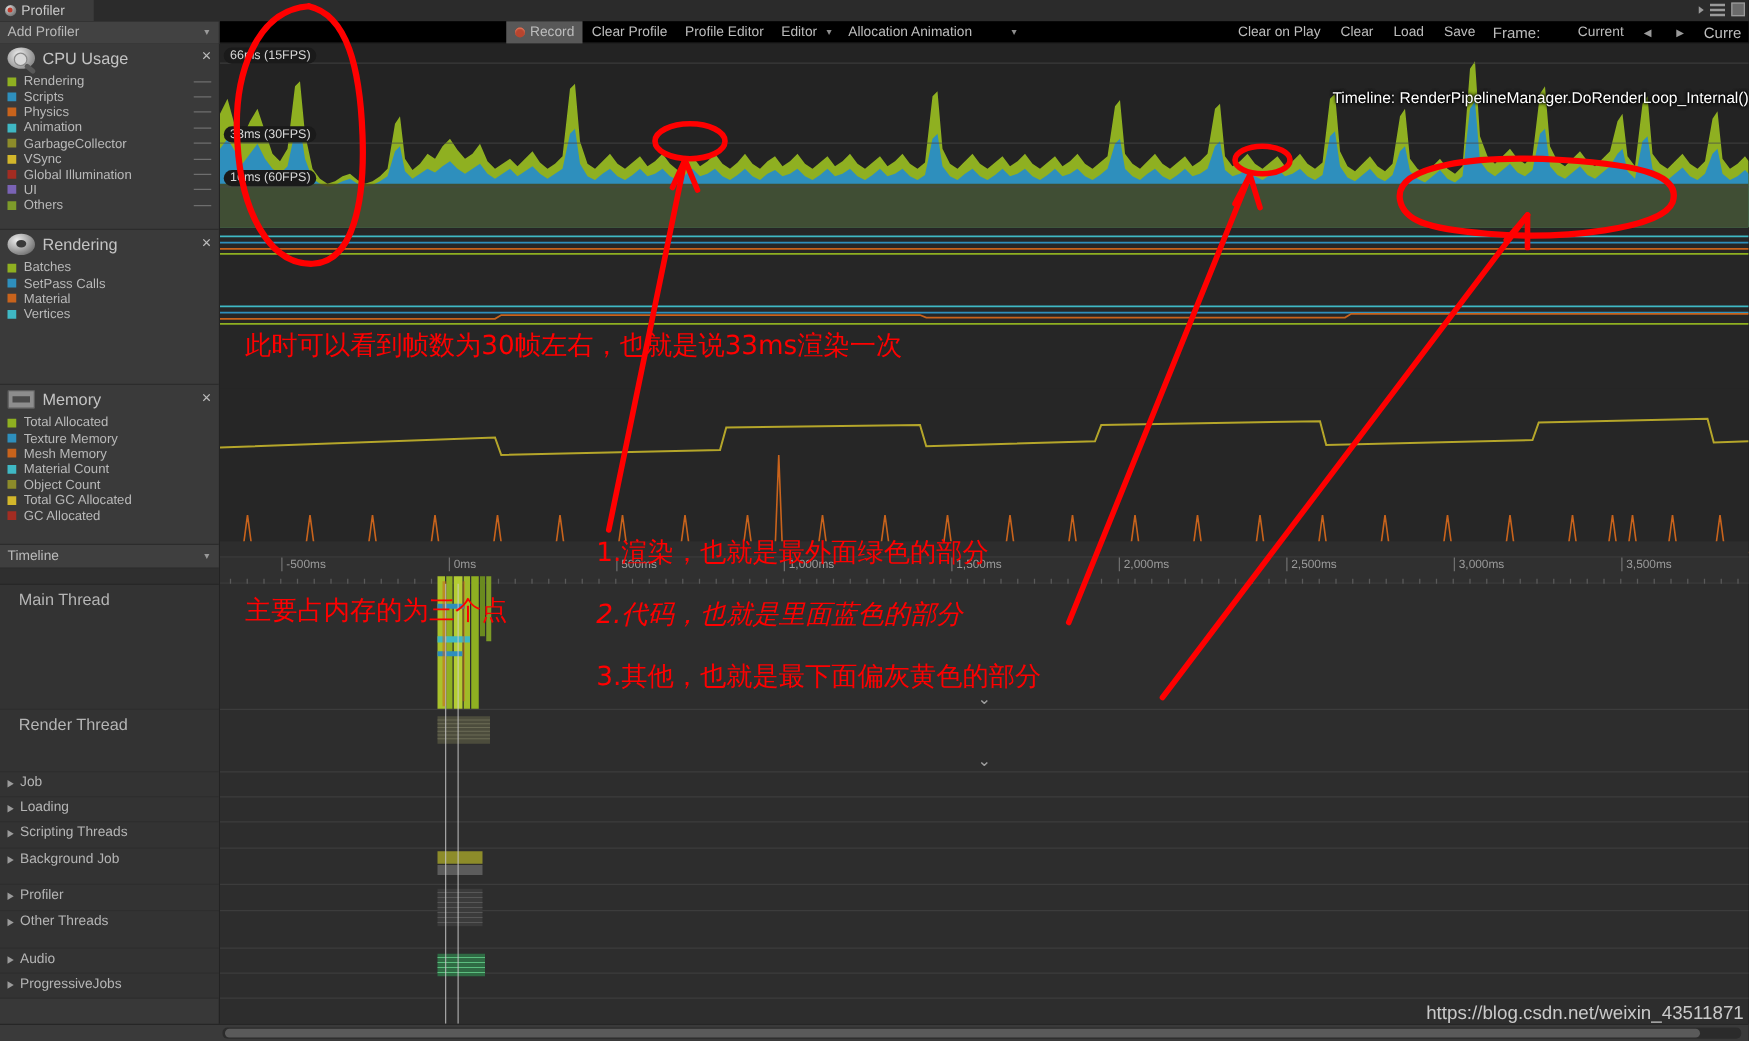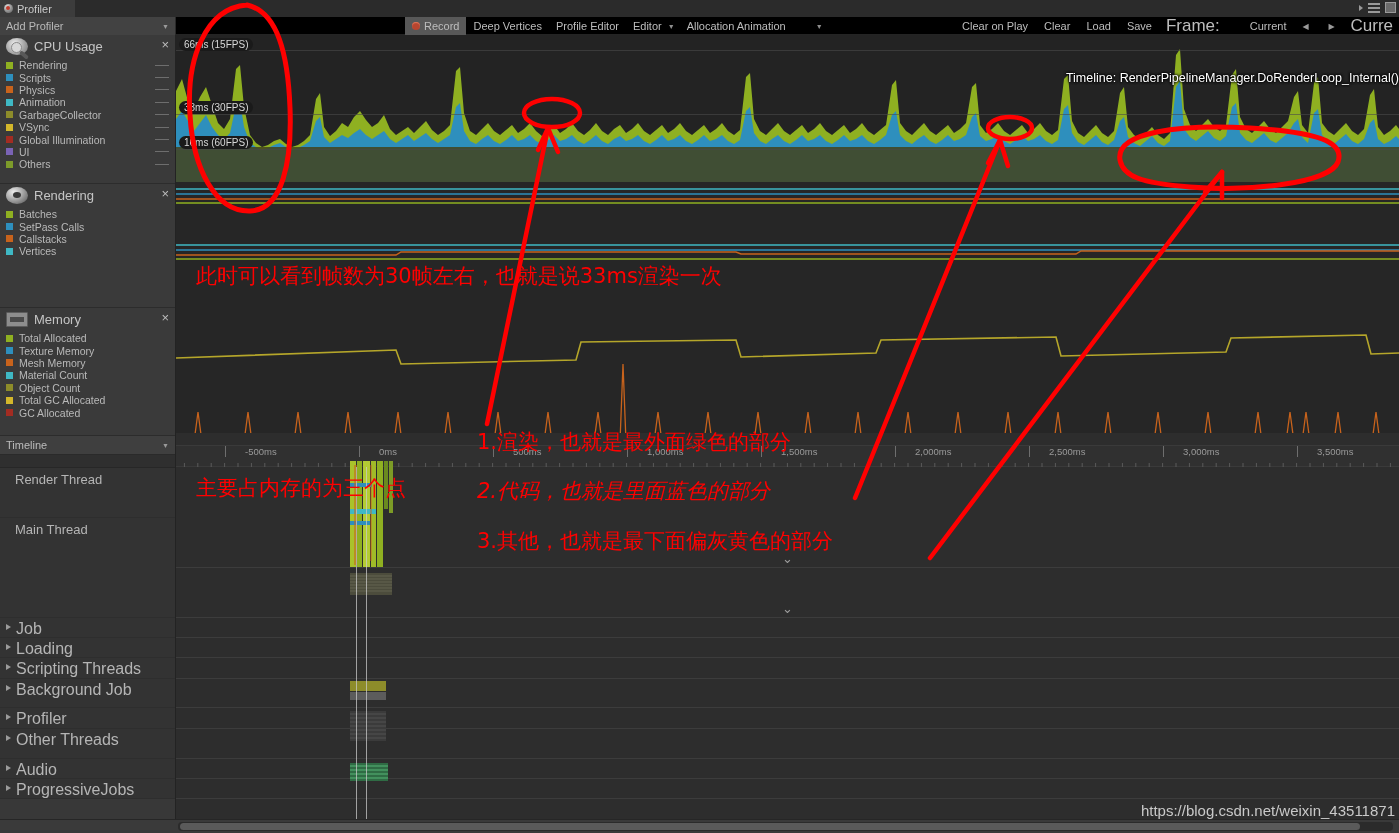--- a/index.html
+++ b/index.html
@@ -65,21 +65,21 @@
   .tb-drop{ display:flex; align-items:center; padding:0 5px 0 7px; font-size:11px; color:#bdbdbd; height:18px; }
   .tb-drop .caret{ margin-left:6px; font-size:7px; color:#8e8e8e; }
   .tb-right{
     position:absolute; right:0; top:0; height:18px; display:flex; align-items:center;
   }
   .tb-right .tb-btn{ padding:0 8px; }
   .nav-btn{
     width:26px; height:18px; display:flex; align-items:center; justify-content:center;
     color:#9a9a9a; font-size:8px;
   }
-  .frm-lbl{ display:flex;align-items:center;padding:0 6px;color:#bdbdbd;font-size:17px; }
+  .frm-lbl{ display:flex;align-items:center;padding:0 6px;color:#bdbdbd;font-size:12px; }
   .frm-val{ display:flex;align-items:center;padding:0 6px 0 24px;color:#bdbdbd;font-size:11px; }
 
   
   .leftpanel{
     position:absolute; left:0; top:35px; width:176px; height:798px;
     background:#383838; border-right:1px solid #232323;
   }
   .modblock{ position:relative; border-bottom:1px solid #2c2c2c; background:#3a3a3a; }
   .modhead{
     display:flex; align-items:center; height:22px; padding-left:6px; gap:6px; position:relative;
@@ -130,21 +130,21 @@
   }
   .tlsel .caret{ margin-left:auto; font-size:7px; color:#999; }
   .threadrow{
     border-bottom:1px solid #2e2e2e; background:#333333; display:flex; align-items:flex-start;
     padding-left:6px; color:#b5b5b5;
   }
   .threadrow .tri{
     width:0;height:0;border-left:5px solid #9b9b9b;border-top:3.5px solid transparent;
     border-bottom:3.5px solid transparent;margin-right:5px;margin-top:6px;flex:0 0 auto;
   }
-  .threadrow .tname{ font-size:16px; padding-top:2px; }
+  .threadrow .tname{ font-size:11px; padding-top:2px; }
   .threadrow.big .tname{ font-size:13px; padding-top:4px; padding-left:9px; }
 
   
   .charts{ position:absolute; left:176px; top:35px; width:1223px; height:398px; background:#262626; }
   .cpuchart{ position:absolute;left:0;top:0;width:1223px;height:147px;background:#232323; }
   .renderchart{ position:absolute;left:0;top:148px;width:1223px;height:128px;background:#262626; }
   .memchart{ position:absolute;left:0;top:277px;width:1223px;height:144px;background:#262626; }
   .fpslabel{
     position:absolute; left:3px; background:#1a1a1a; color:#d8d8d8; font-size:10px;
     padding:1px 5px; border-radius:7px; z-index:6; white-space:nowrap;
@@ -152,21 +152,21 @@
   .gridline{ position:absolute; left:0; width:100%; height:1px; background:#4a4a4a; opacity:.6; }
   .selected-lbl{
     position:absolute; right:0px; top:36px; color:#ffffff; font-size:12.5px; z-index:9;
     text-shadow:0 0 3px #000,0 0 3px #000,0 0 2px #000; white-space:nowrap;
   }
 
   
   .timeline{ position:absolute; left:176px; top:433px; width:1223px; height:400px; background:#2d2d2d; }
   .ruler{ position:absolute;left:0;top:12px;width:1223px;height:22px;background:#303030;
           border-bottom:1px solid #3a3a3a;border-top:1px solid #3a3a3a; }
-  .rtick{ position:absolute; top:0; font-size:9.5px; color:#9a9a9a; padding-left:19px;
+  .rtick{ position:absolute; top:0; font-size:9.5px; color:#9a9a9a; padding-left:3px;
           border-left:1px solid #6e6e6e; height:11px; line-height:11px; white-space:nowrap; }
   .trackline{ position:absolute; left:0; width:1223px; height:1px; background:#3c3c3c; }
   .playhead{ position:absolute; top:34px; width:1px; height:366px; background:#c9c9c9; opacity:.75; }
   .chev{ position:absolute; color:#9e9e9e; font-size:13px; }
 
   
   .anno{
     position:absolute; color:#ff0000; font-family:"DejaVu Sans","Liberation Sans",sans-serif;
     font-size:21px; white-space:nowrap; z-index:40; font-weight:400;
   }
@@ -205,21 +205,21 @@
 <div class="toolbar">
   <div class="addprof">
     <span>Add Profiler</span>
     <span class="caret">▼</span>
   </div>
   <div class="tb-items">
     <button class="tb-btn active">
       <span class="rec-dot"></span>
       <span>Record</span>
     </button>
-    <button class="tb-btn">Deep Vertices</button>
+    <button class="tb-btn">Clear Profile</button>
     <button class="tb-btn">Profile Editor</button>
     <div class="tb-drop">
       <span>Editor</span>
       <span class="caret">▼</span>
     </div>
     <div class="tb-drop">
       <span>Allocation Animation</span>
       <span class="caret" style="margin-left:30px">▼</span>
     </div>
   </div>
@@ -303,21 +303,21 @@
       <div class="lrow">
           <span class="swatch" style="background:#8fb021"></span>
           <span class="lname">Batches</span>
         </div>
       <div class="lrow">
           <span class="swatch" style="background:#2e8fbd"></span>
           <span class="lname">SetPass Calls</span>
         </div>
       <div class="lrow">
           <span class="swatch" style="background:#c8631c"></span>
-          <span class="lname">Callstacks</span>
+          <span class="lname">Material</span>
         </div>
       <div class="lrow">
           <span class="swatch" style="background:#3fb8c4"></span>
           <span class="lname">Vertices</span>
         </div>
     </div>
   </div>
 
   <div class="modblock" style="height:128px">
     <div class="modhead">
@@ -356,25 +356,25 @@
         </div>
     </div>
   </div>
 
   <div class="tlsel">
     <span>Timeline</span>
     <span class="caret">▼</span>
   </div>
   <div style="height:13px;background:#2f2f2f;border-bottom:1px solid #272727"></div>
 
+  <div class="threadrow big" style="height:100px">
+    <span class="tname">Main Thread</span>
+  </div>
   <div class="threadrow big" style="height:50px">
     <span class="tname">Render Thread</span>
-  </div>
-  <div class="threadrow big" style="height:100px">
-    <span class="tname">Main Thread</span>
   </div>
   <div class="threadrow" style="height:20px">
     <span class="tri"></span>
     <span class="tname">Job</span>
   </div>
   <div class="threadrow" style="height:20px">
     <span class="tri"></span>
     <span class="tname">Loading</span>
   </div>
   <div class="threadrow" style="height:21px">

